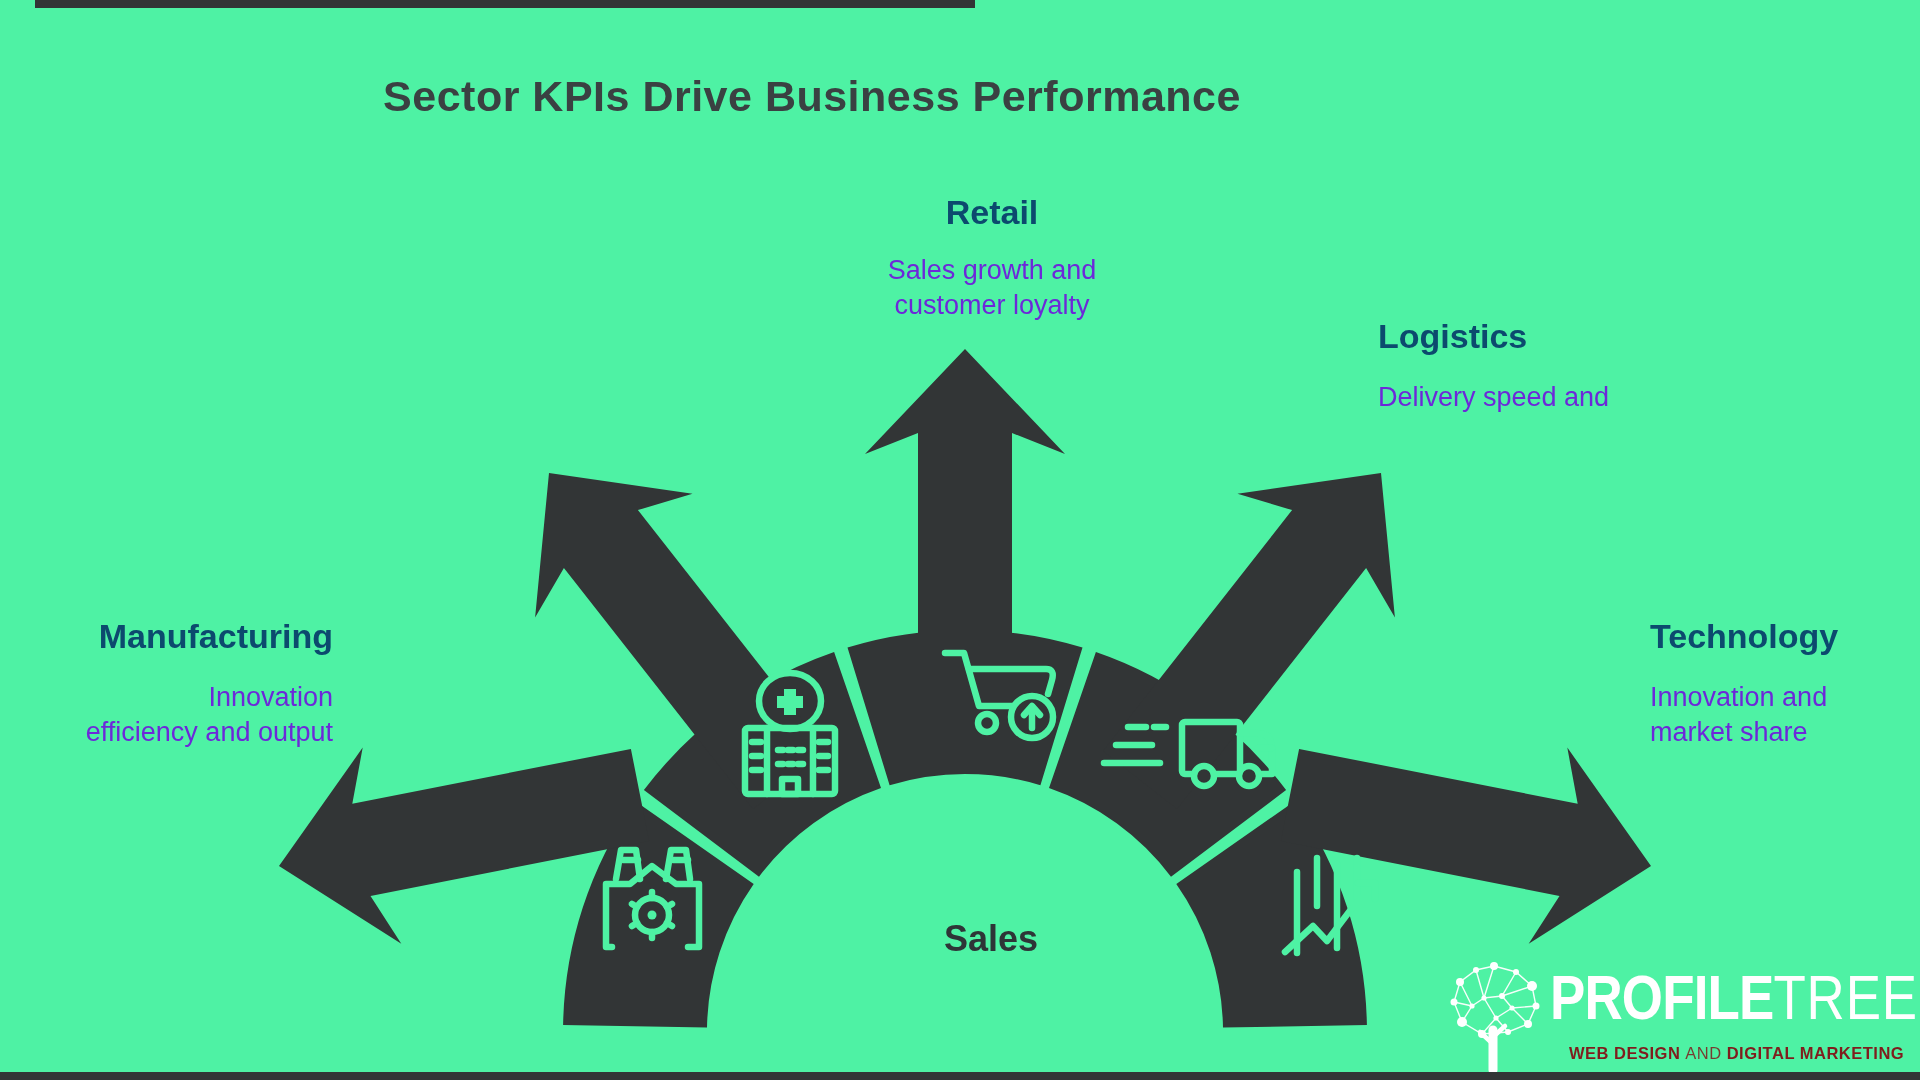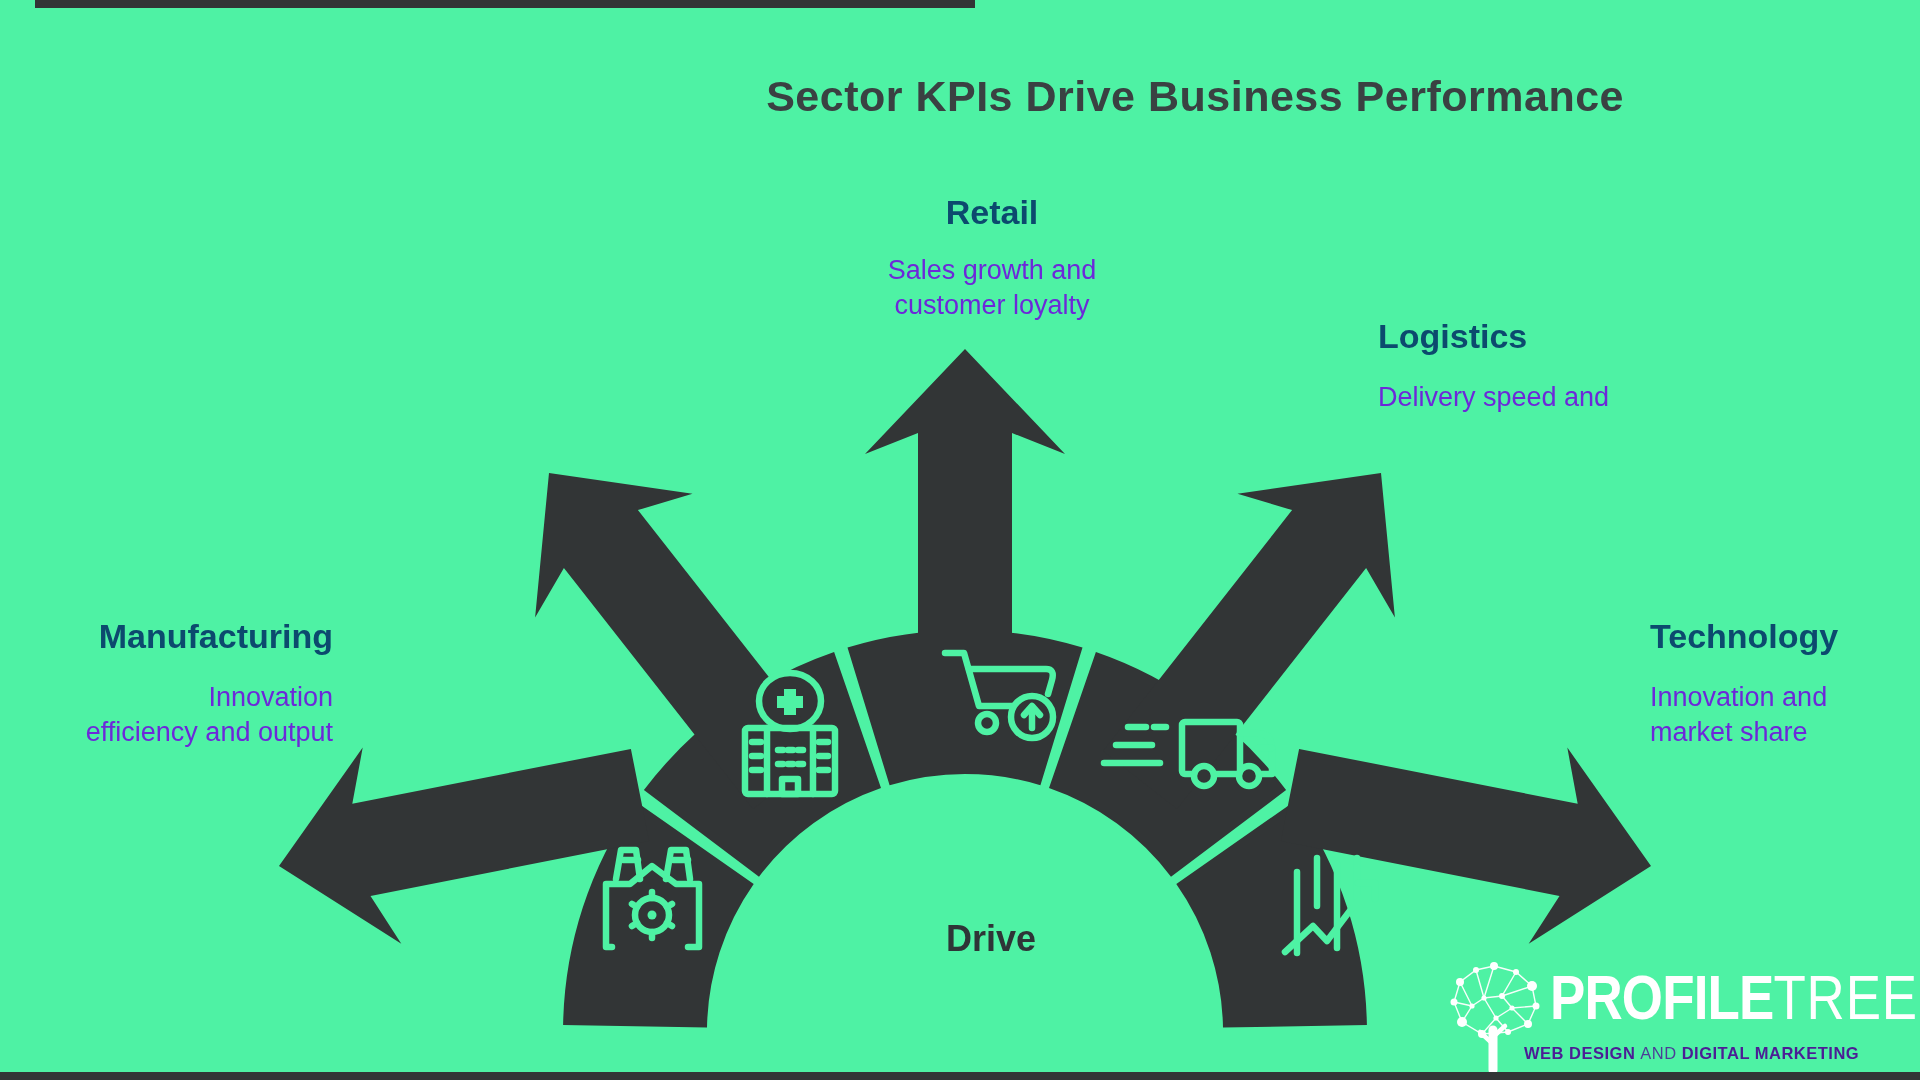--- a/index.html
+++ b/index.html
@@ -1,36 +1,36 @@
 <!DOCTYPE html>
 <html><head>
 <meta charset="utf-8">
 <style>
   html,body{margin:0;padding:0;}
   body{font-family:"Liberation Sans",sans-serif;background:#4EF2A4;}
   .stage{position:relative;width:1920px;height:1080px;background:#4EF2A4;overflow:hidden;}
   .edge-bar{position:absolute;background:#323536;}
   .fan-layer{position:absolute;left:0;top:0;width:1920px;height:1080px;}
-  .page-title{position:absolute;left:0;top:72px;width:1624px;text-align:right;
+  .page-title{position:absolute;left:0;top:72px;width:1624px;text-align:center;
     font-size:43px;font-weight:700;color:#3A4142;letter-spacing:.5px;}
   .sector-block{position:absolute;color:#2F3637;}
   .sector-block h2{margin:0;font-size:34px;font-weight:700;line-height:1.2;color:#0c4a6e;}
   .sector-sub{margin-top:23px;font-size:27px;line-height:1.3;font-weight:400;color:#6d28d9;}
   .align-right{text-align:right;}
   .align-left{text-align:left;}
   .align-center{text-align:center;}
   .kpis-label{position:absolute;left:891px;top:918px;width:200px;text-align:center;
     font-size:36px;font-weight:700;color:#2E3537;}
   .logo{position:absolute;color:#fff;}
   .brand-text{position:absolute;left:1550px;top:966px;font-size:63px;line-height:1;
     letter-spacing:-1px;transform:scaleX(.84);transform-origin:left top;white-space:nowrap;}
   .brand-text .bold{font-weight:800;}
   .brand-text .light{font-weight:300;letter-spacing:1px;}
-  .tagline{position:absolute;left:1524px;top:1044px;font-size:16.5px;letter-spacing:.5px;
-    white-space:nowrap;color:#4c1d95;}
+  .tagline{position:absolute;left:1569px;top:1044px;font-size:16.5px;letter-spacing:.5px;
+    white-space:nowrap;color:#7f1d1d;}
   .tagline .b{font-weight:700;}
   .tagline .mid{font-weight:400;opacity:.85;padding:0 5px;}
 </style>
 </head>
 <body>
 
 <div class="stage">
 
   <div class="edge-bar" style="left:35px;top:0;width:940px;height:8px;"></div>
   <div class="edge-bar" style="left:0;top:1072px;width:1920px;height:8px;"></div>
@@ -150,21 +150,21 @@
   </div>
 
   <div class="sector-block align-left" style="left:1650px;top:616px;width:280px;">
     <h2>Technology</h2>
     <div class="sector-sub">
       <div>Innovation and</div>
       <div>market share</div>
     </div>
   </div>
 
-  <div class="kpis-label">Drive</div>
+  <div class="kpis-label">Sales</div>
 
   <div class="logo">
     <svg style="position:absolute;left:1444px;top:958px;" width="110" height="114" viewBox="0 0 110 114">
       <g stroke="#FFFFFF" stroke-width="1.4" opacity="0.95">
         <path fill="none" d="M50,8 L72,14 L88,28 L92,48 L84,66 L64,74 L38,76 L18,64 L10,44 L16,24 L32,12 Z"></path>
         <path fill="none" d="M50,8 L40,40 L58,38 L72,14 M58,38 L88,28 M58,38 L68,50 L92,48 M68,50 L84,66 M40,40 L28,48 L18,64 M28,48 L10,44 M28,48 L16,24 M40,40 L32,12 M40,40 L52,60 L64,74 M52,60 L38,76 M52,60 L68,50"></path>
       </g>
       <g fill="#FFFFFF" stroke="none">
         <circle cx="50" cy="8" r="4"></circle>
           <circle cx="72" cy="14" r="3"></circle>

